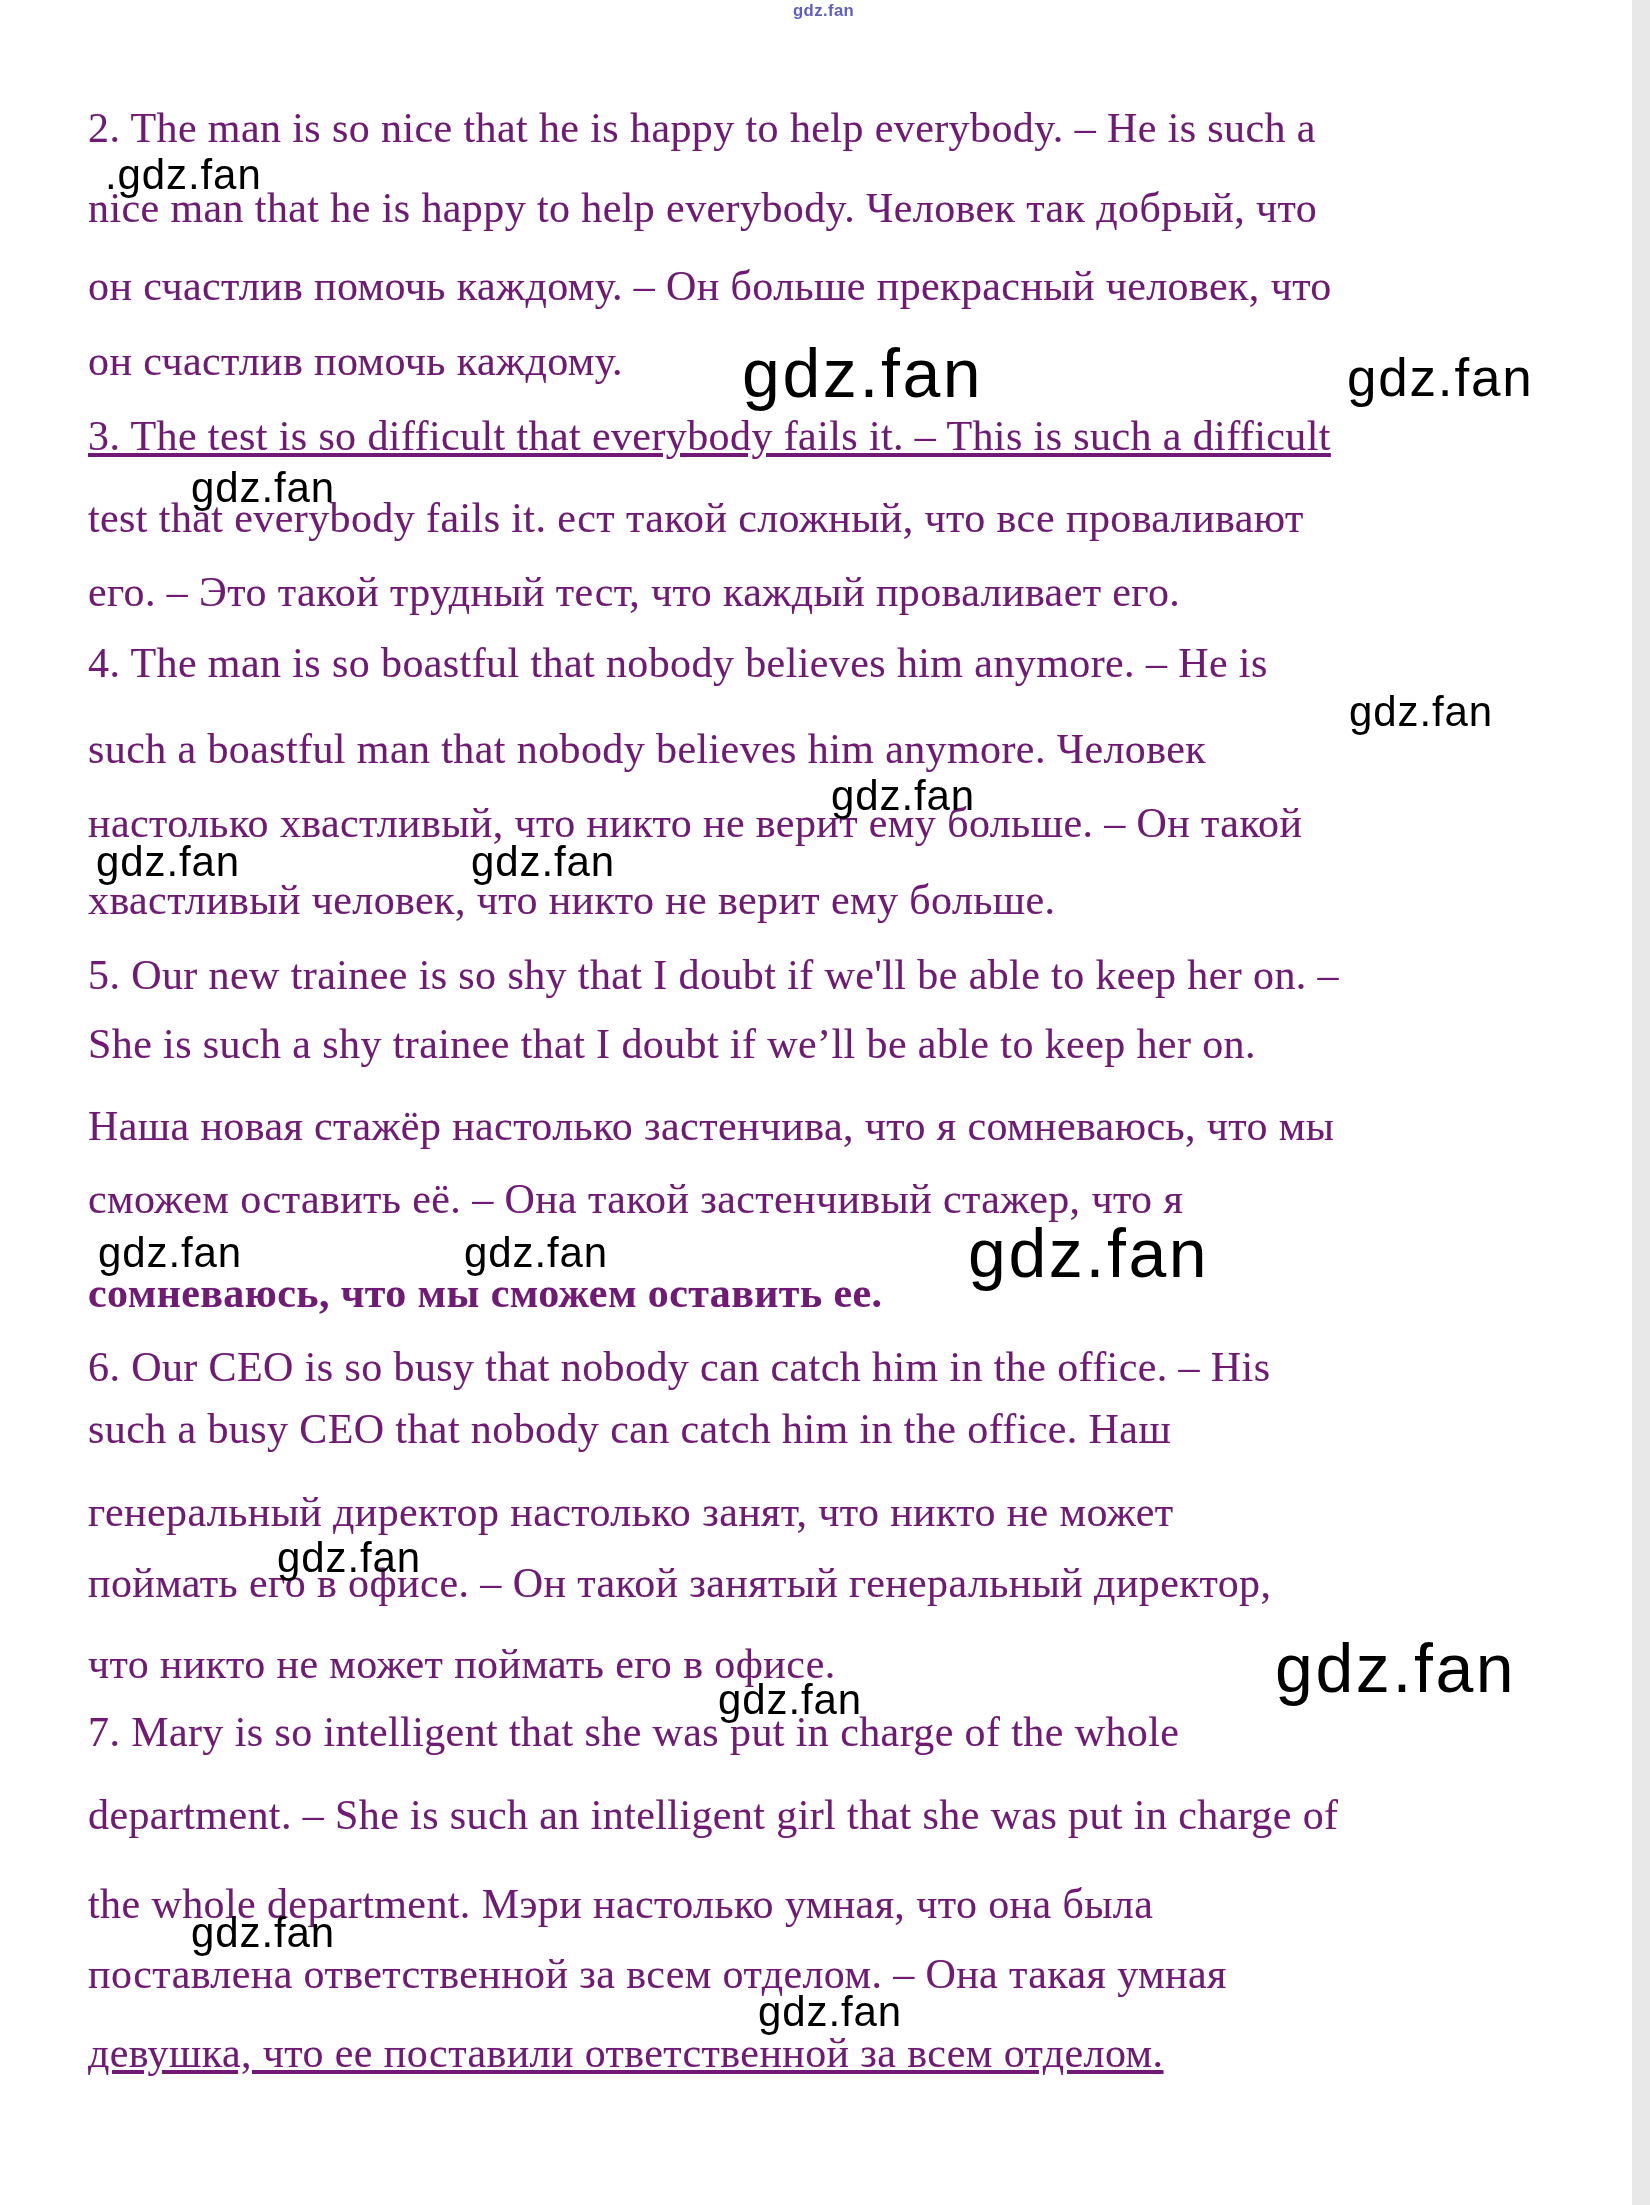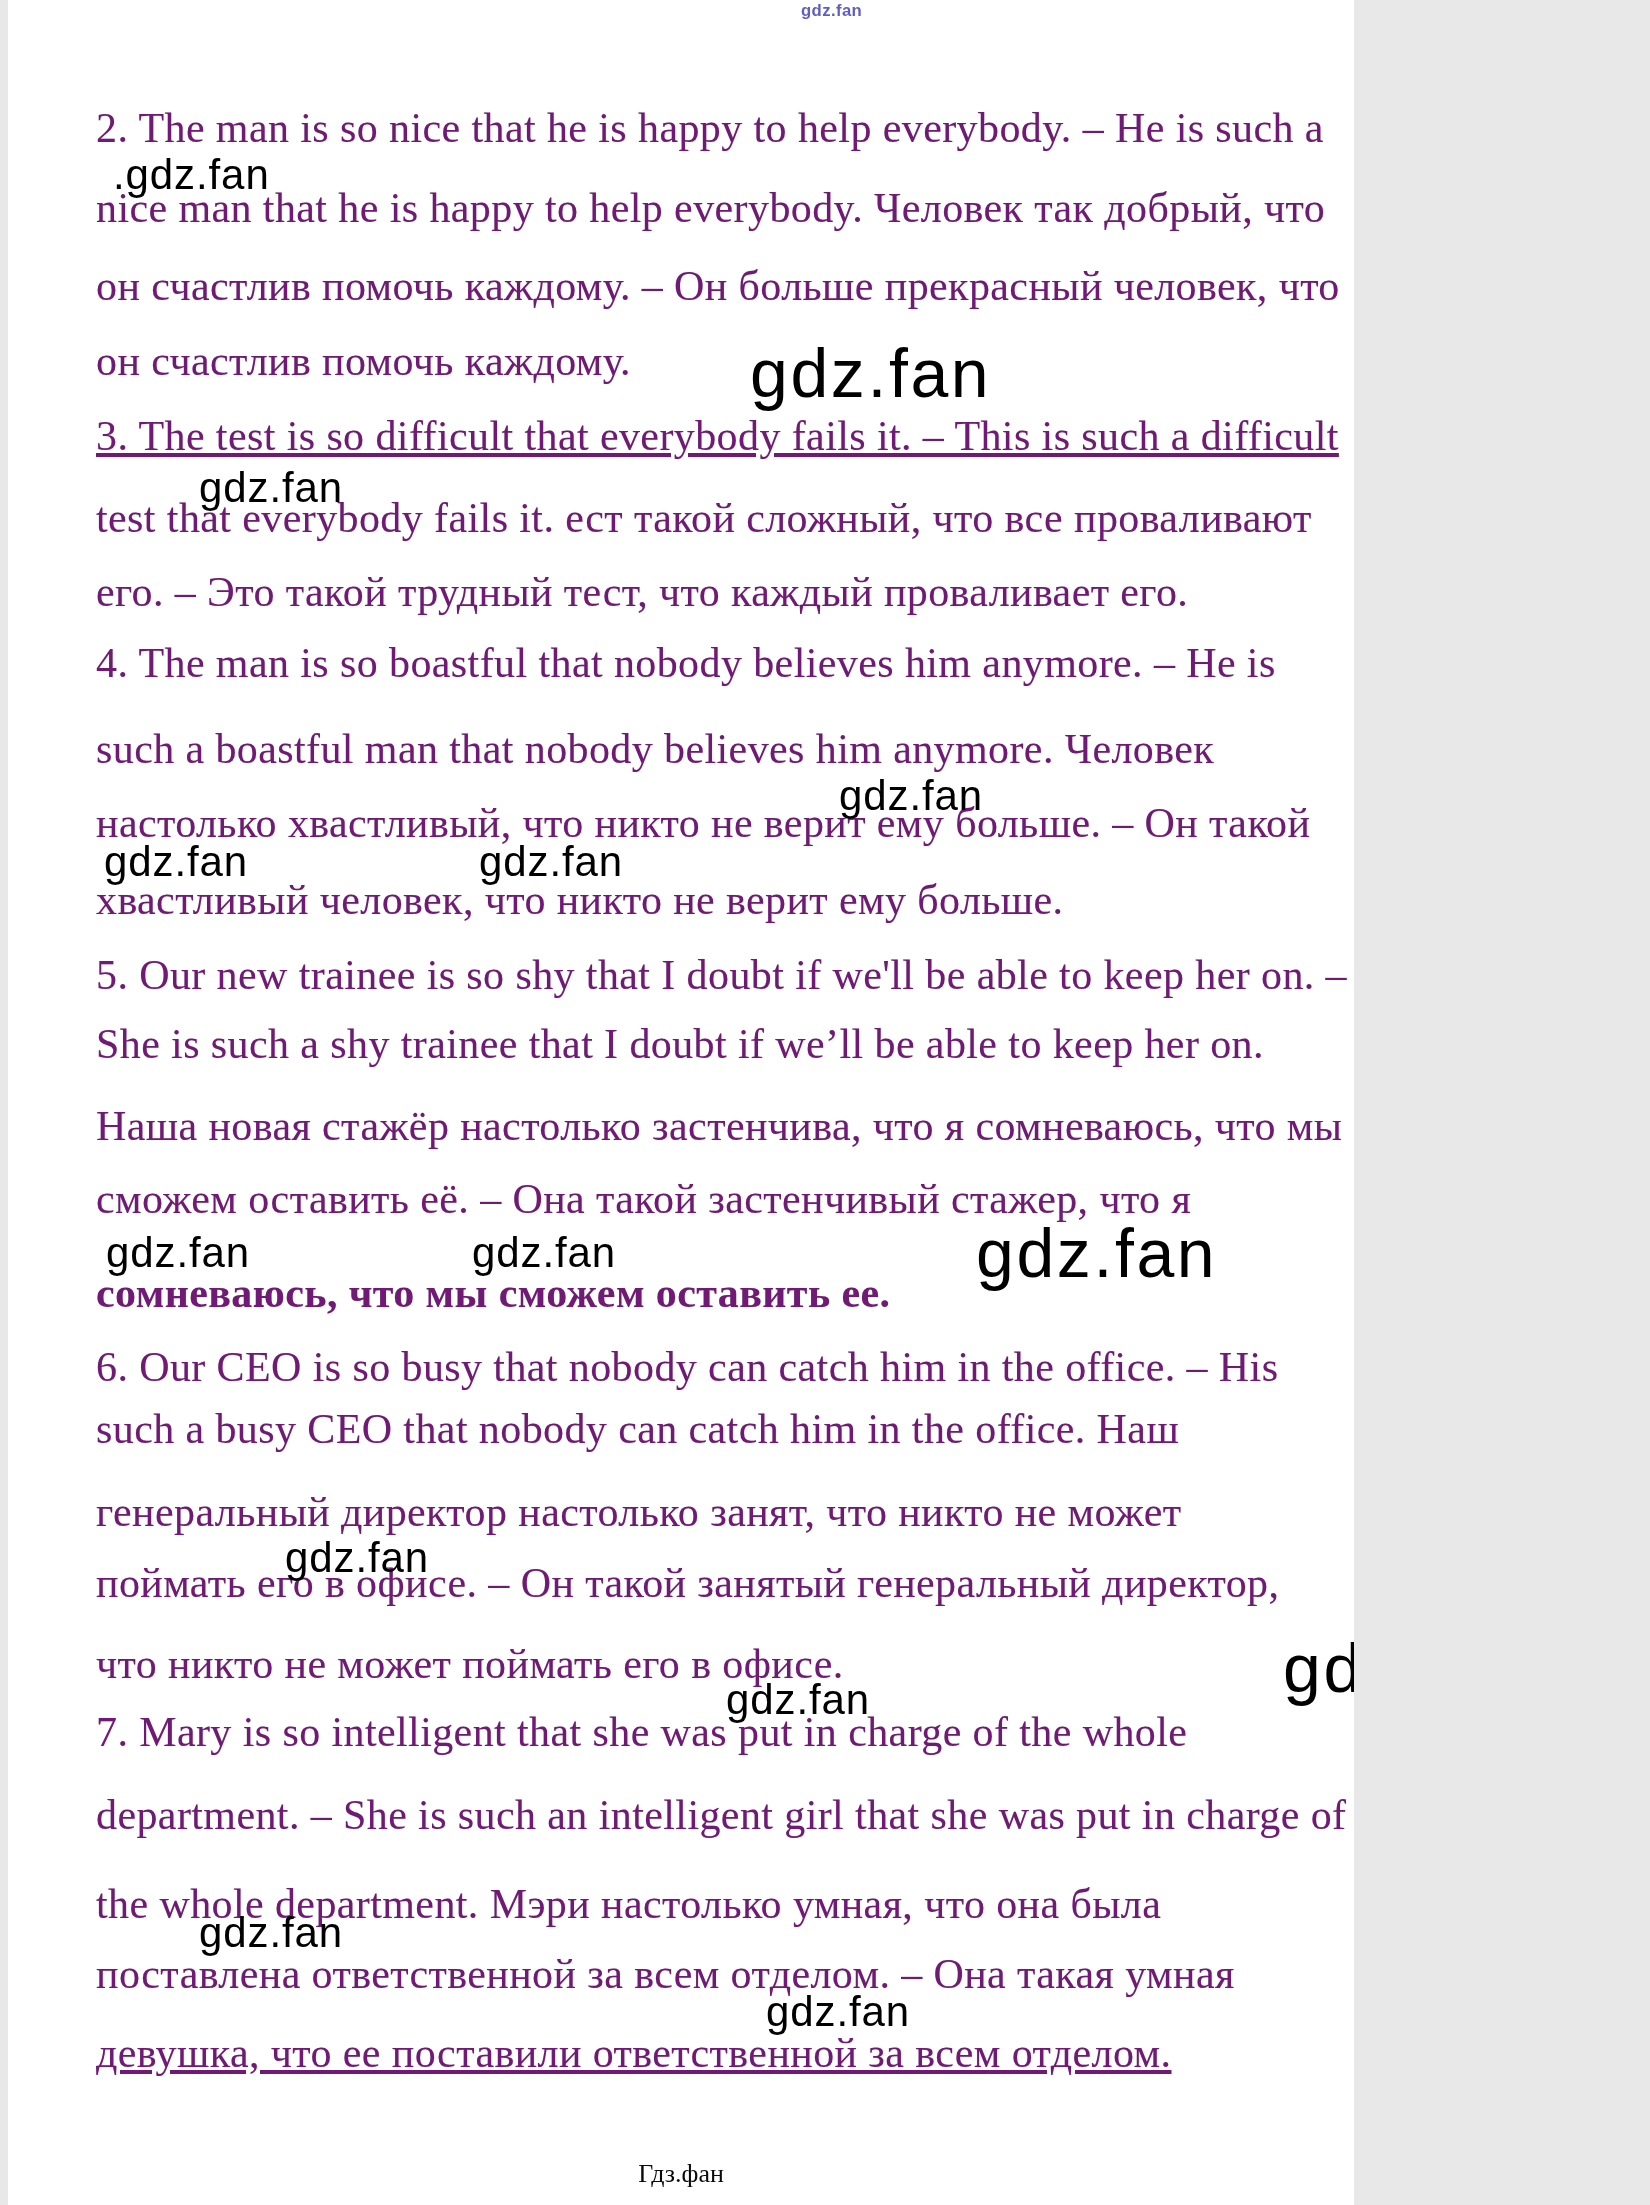--- a/index.html
+++ b/index.html
@@ -2,26 +2,25 @@
 <html style="font-size:14px"><head>
 <meta charset="utf-8">
 <style>
   html, body {
     margin: 0;
     padding: 0;
     background: #e8e8e8;
   }
   .page {
     position: relative;
-    width: 1346px;
+    width: 1632px;
     height: 2206px;
     background: #ffffff;
     overflow: hidden;
     font-family: "Liberation Serif", serif;
-    margin-left: 8px;
   }
   .line {
     position: absolute;
     left: 88px;
     font-family: "Liberation Serif", serif;
     font-size: 42px;
     line-height: 1.2;
     letter-spacing: 0.4px;
     white-space: nowrap;
     color: #701a75;
@@ -101,15 +100,14 @@
       <span class="wm small" style="left: 98px; top: 1229px;">gdz.fan</span>
       <span class="wm small" style="left: 464px; top: 1229px;">gdz.fan</span>
       <span class="wm large" style="left: 968px; top: 1214px;">gdz.fan</span>
       <span class="wm small" style="left: 277px; top: 1534px;">gdz.fan</span>
       <span class="wm large" style="left: 1275px; top: 1629px;">gdz.fan</span>
       <span class="wm small" style="left: 718px; top: 1676px;">gdz.fan</span>
       <span class="wm small" style="left: 191px; top: 1909px;">gdz.fan</span>
       <span class="wm small" style="left: 758px; top: 1988px;">gdz.fan</span>
     </div>
 
-  <div class="footer">Гдз.фан</div>
 </div>
 
 
 </body></html>

